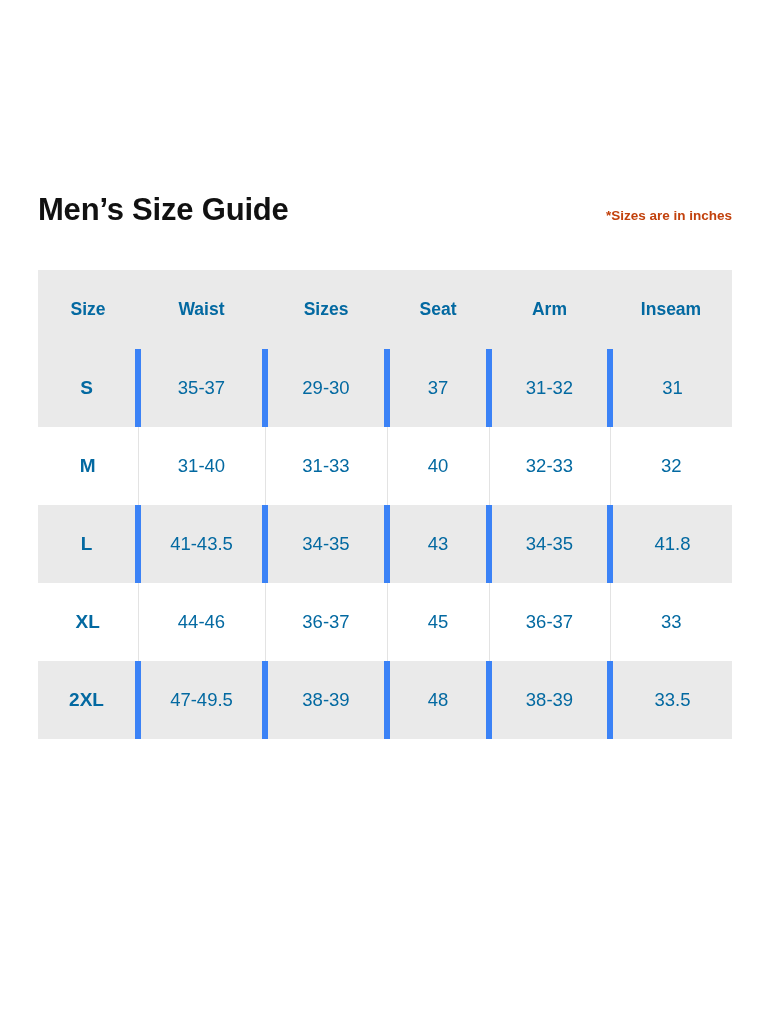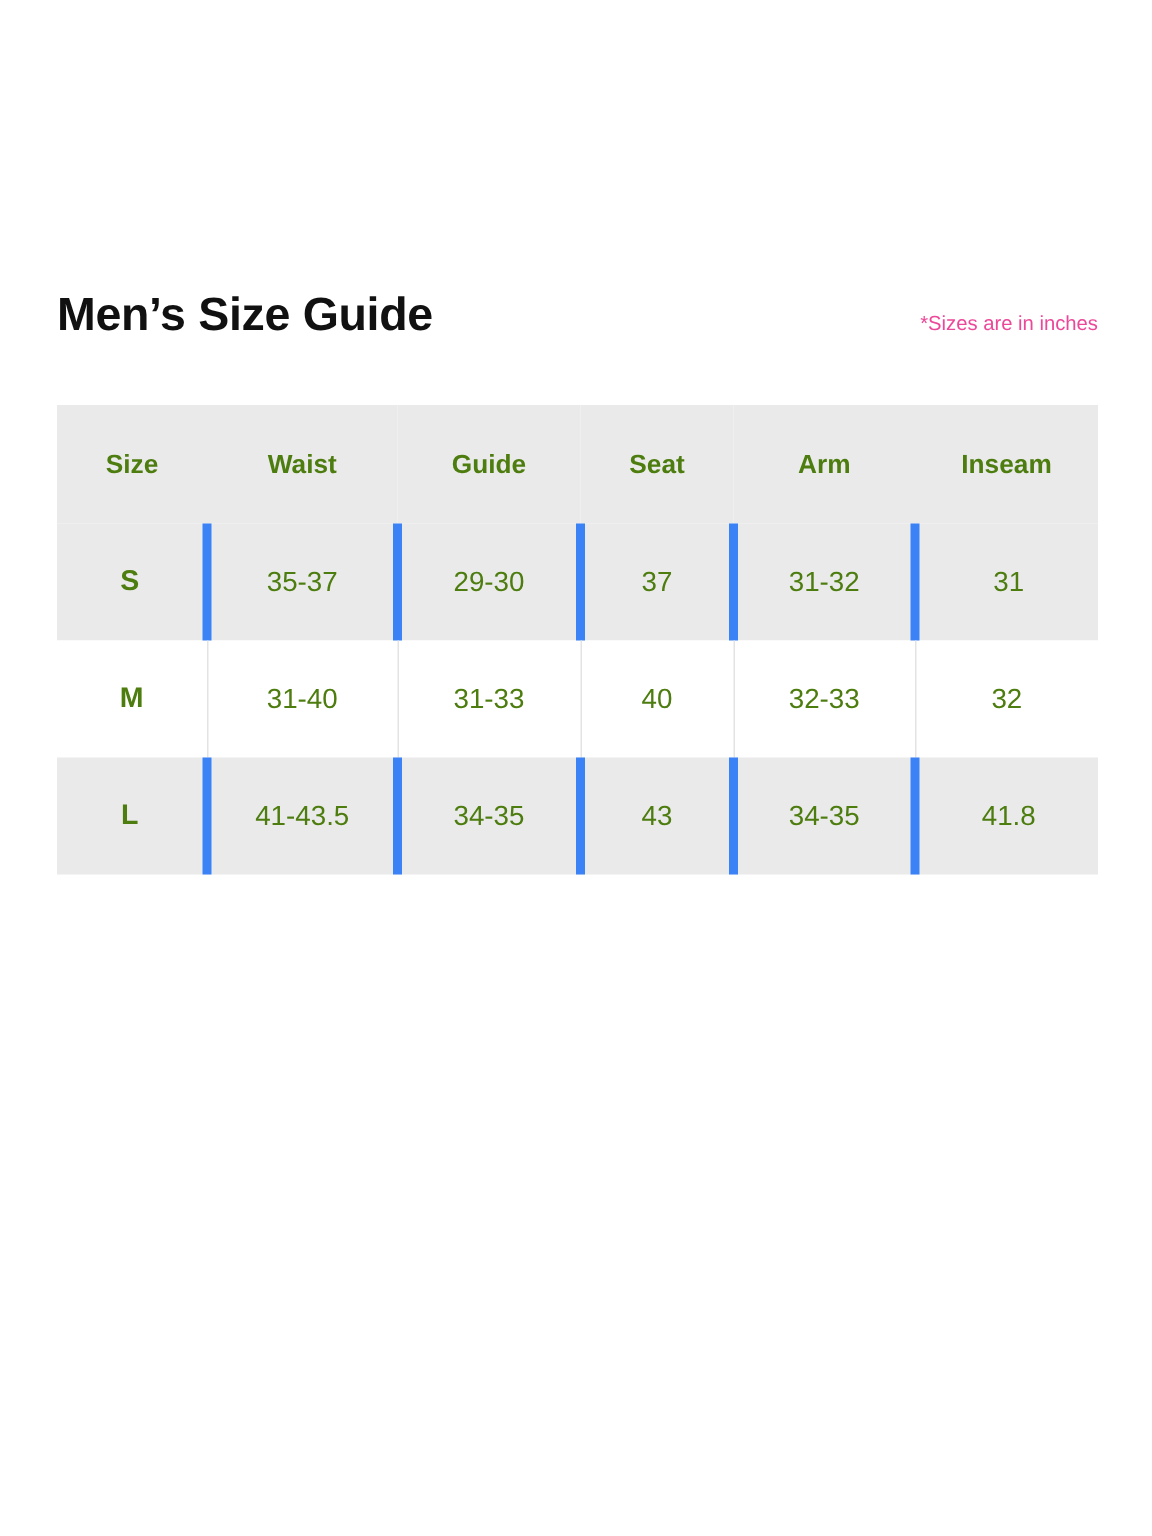--- a/index.html
+++ b/index.html
@@ -32,22 +32,22 @@
   .page-title {
     font-size: 31px;
     font-weight: 700;
     letter-spacing: -0.2px;
     color: #111111;
     line-height: 1.1;
     margin: 0;
   }
   .units-note {
     font-size: 13.5px;
-    font-weight: 400;
-    color: #ec4899;
+    font-weight: 700;
+    color: #c2410c;
     white-space: nowrap;
     padding-bottom: 2px;
   }
   .size-table {
     position: absolute;
     left: 38px;
     top: 270px;
     width: 694px;
     border-collapse: collapse;
     table-layout: fixed;
@@ -59,21 +59,21 @@
   .size-table col.c-arm    { width: 121px; }
   .size-table col.c-inseam { width: 122px; }
 
   .size-table th,
   .size-table td {
     height: 78px;
     text-align: center;
     vertical-align: middle;
     font-size: 18.5px;
     font-weight: 400;
-    color: #4d7c0f;
+    color: #0369a1;
     padding: 0;
     border: none;
   }
   .size-table thead th {
     font-size: 17.5px;
     font-weight: 700;
     height: 79px;
   }
   .size-table thead tr {
     background: #eaeaea;
@@ -112,21 +112,21 @@
         <col class="c-chest">
         <col class="c-waist">
       <col class="c-seat">
         <col class="c-arm">
         <col class="c-inseam">
     </colgroup>
     <thead>
       <tr>
         <th>Size</th>
         <th>Waist</th>
-        <th>Guide</th>
+        <th>Sizes</th>
         <th>Seat</th>
         <th>Arm</th>
         <th>Inseam</th>
       </tr>
     </thead>
     <tbody>
       <tr class="shaded">
         <td class="size-cell">S</td>
         <td>35-37</td>
         <td>29-30</td>
@@ -143,16 +143,32 @@
         <td>32</td>
       </tr>
       <tr class="shaded">
         <td class="size-cell">L</td>
         <td>41-43.5</td>
         <td>34-35</td>
         <td>43</td>
         <td>34-35</td>
         <td>41.8</td>
       </tr>
+      <tr class="plain">
+        <td class="size-cell">XL</td>
+        <td>44-46</td>
+        <td>36-37</td>
+        <td>45</td>
+        <td>36-37</td>
+        <td>33</td>
+      </tr>
+      <tr class="shaded">
+        <td class="size-cell">2XL</td>
+        <td>47-49.5</td>
+        <td>38-39</td>
+        <td>48</td>
+        <td>38-39</td>
+        <td>33.5</td>
+      </tr>
     </tbody>
   </table>
 
 </div>
 
 </body></html>

